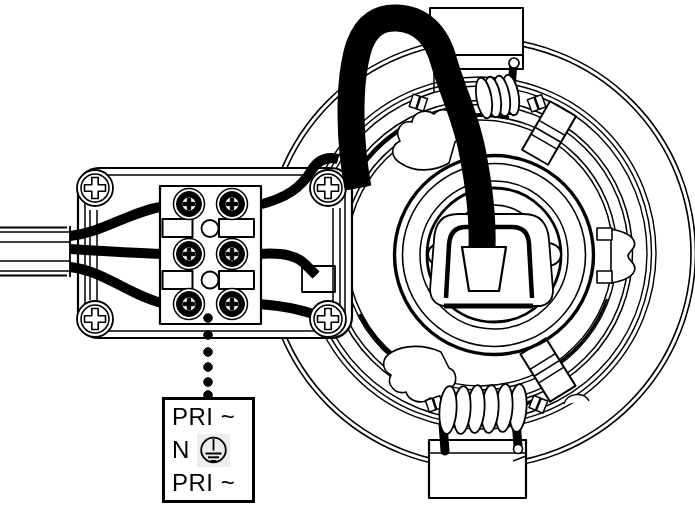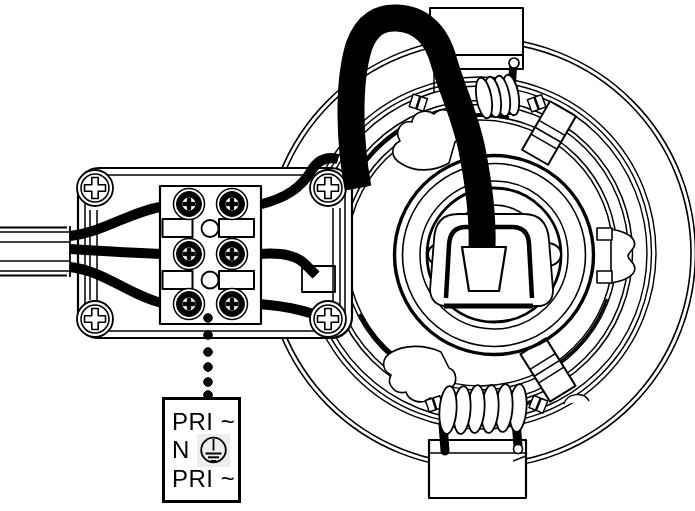--- a/index.html
+++ b/index.html
@@ -4,23 +4,23 @@
 <style>
   :root { --line:#000000; --bg:#ffffff; --symbol-bg:#ededed; }
   html,body { margin:0; padding:0; background:var(--bg); }
   .stage { position:relative; width:695px; height:511px; background:var(--bg); overflow:hidden;
            font-family:"Liberation Sans", sans-serif; }
   .stage svg.diagram { position:absolute; left:0; top:0; }
   svg.diagram * { stroke:var(--line); stroke-linejoin:round; }
   .fn { fill:none; }
   .fw { fill:var(--bg); }
   .fb { fill:var(--line); stroke:none; }
-  .label-box { position:absolute; left:162px; top:397px; width:79px; height:106px;
+  .label-box { position:absolute; left:162px; top:397px; width:93px; height:106px;
                border:3px solid var(--line); box-sizing:border-box; background:var(--bg);
-               display:flex; flex-direction:column; justify-content:center;
+               display:flex; flex-direction:column; justify-content:space-between;
                padding:5px 2px 5px 7px; }
   .label-line { font-size:24px; line-height:1; color:var(--line); letter-spacing:0.5px;
                 display:flex; align-items:center; gap:7px; }
   .earth-wrap { width:33px; height:33px; background:var(--symbol-bg);
                 display:flex; align-items:center; justify-content:center; }
 </style>
 </head>
 <body>
 
 <div class="stage">

